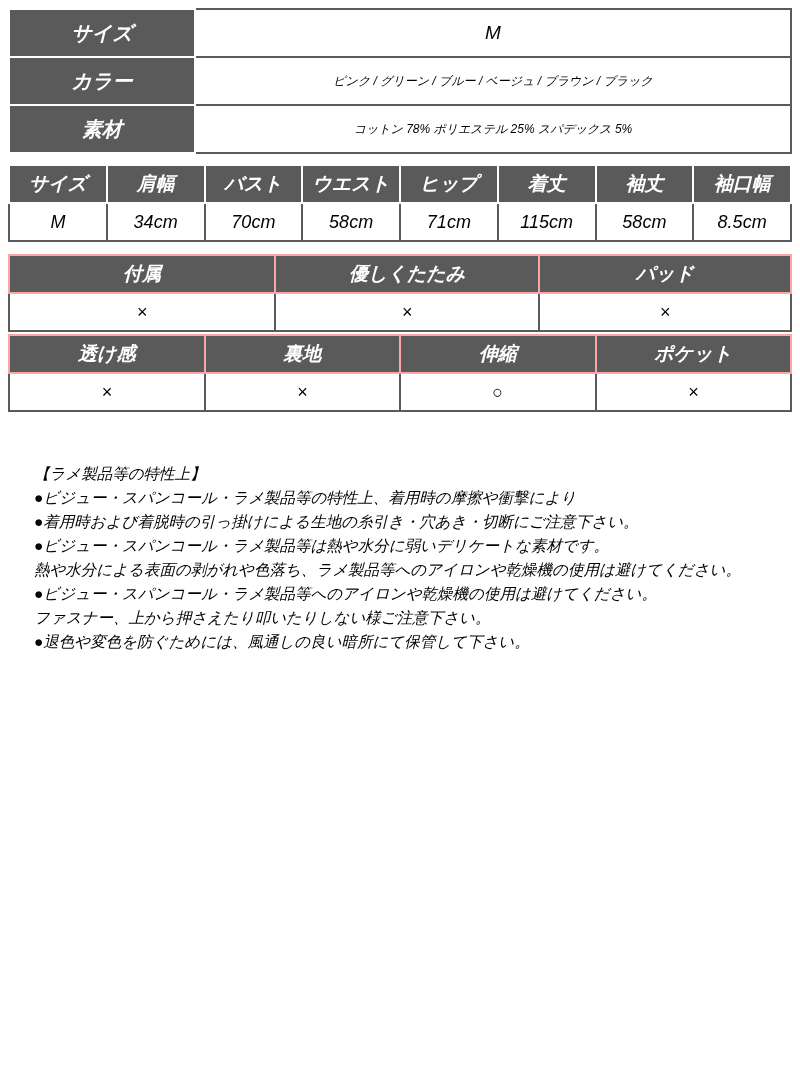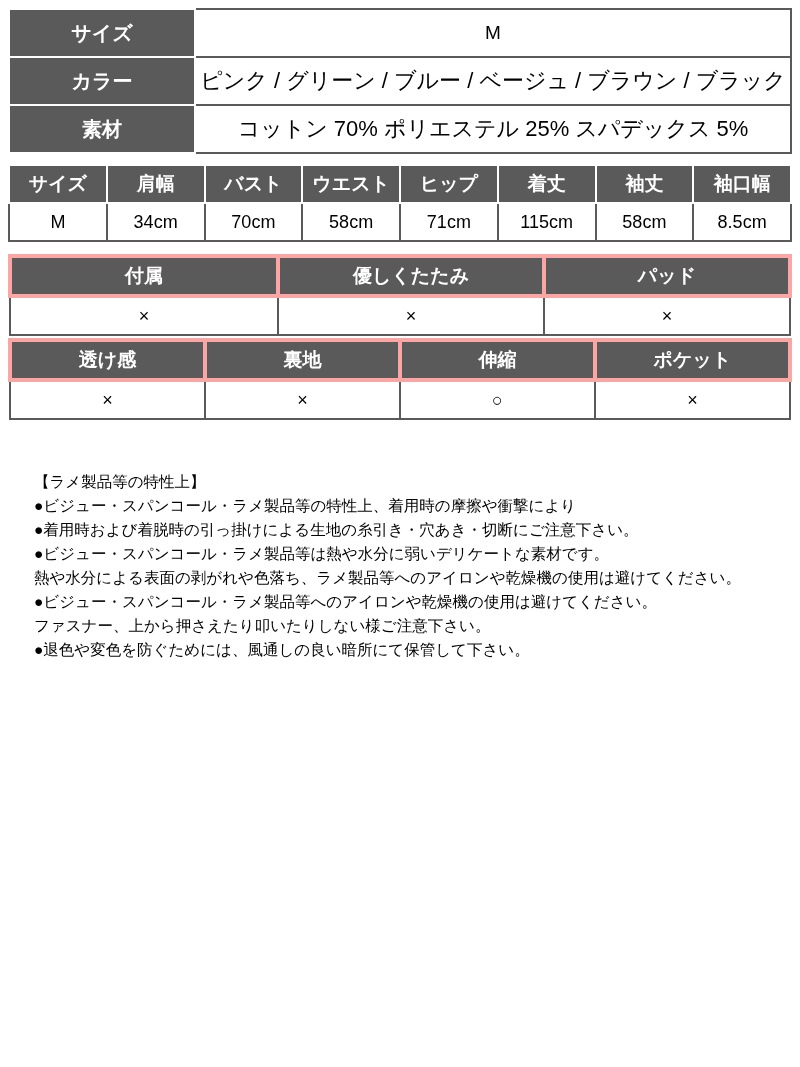--- a/index.html
+++ b/index.html
@@ -13,20 +13,21 @@
     font-family: "Liberation Sans", sans-serif;
     color: #000000;
     -webkit-font-smoothing: antialiased;
   }
   .page {
     width: 800px;
     height: 842px;
     position: relative;
     box-sizing: border-box;
     padding: 8px 8px 0 8px;
+    font-style: italic;
   }
   table {
     border-collapse: collapse;
     width: 784px;
     table-layout: fixed;
   }
   td, th {
     border: 1px solid #ffffff;
     padding: 0;
     text-align: center;
@@ -45,21 +46,21 @@
     font-weight: bold;
     width: 184px;
     font-size: 20px;
   }
   .t1 .val {
     background: #ffffff;
     color: #000000;
     border: 2px solid #5a5a5a;
   }
   .t1 .val-sm {
-    font-size: 22px;
+    font-size: 12px;
   }
   
   .t2 {
     margin-top: 10px;
   }
   .t2 th {
     background: #5a5a5a;
     color: #ffffff;
     font-weight: bold;
     font-size: 19px;
@@ -76,21 +77,21 @@
   
   .t3 {
     margin-top: 12px;
   }
   .t3 th, .t4 th {
     background: #5a5a5a;
     color: #ffffff;
     font-weight: bold;
     font-size: 19px;
     height: 36px;
-    border: 4px solid #fca5a5;
+    border: 2px solid #fca5a5;
   }
   .t3 td, .t4 td {
     background: #ffffff;
     color: #000000;
     font-size: 18px;
     height: 36px;
     border: 2px solid #5a5a5a;
   }
   .t4 {
     margin-top: 2px;
@@ -117,21 +118,21 @@
       <tr>
         <td class="hdr">サイズ</td>
         <td class="val">M</td>
       </tr>
       <tr>
         <td class="hdr">カラー</td>
         <td class="val val-sm">ピンク / グリーン / ブルー / ベージュ / ブラウン / ブラック</td>
       </tr>
       <tr>
         <td class="hdr">素材</td>
-        <td class="val val-sm">コットン 70%  ポリエステル 25%  スパデックス 5%</td>
+        <td class="val val-sm">コットン 78%  ポリエステル 25%  スパデックス 5%</td>
       </tr>
     </tbody>
   </table>
 
   <table class="t2">
     <thead>
       <tr>
         <th>サイズ</th>
         <th>肩幅</th>
         <th>バスト</th>

